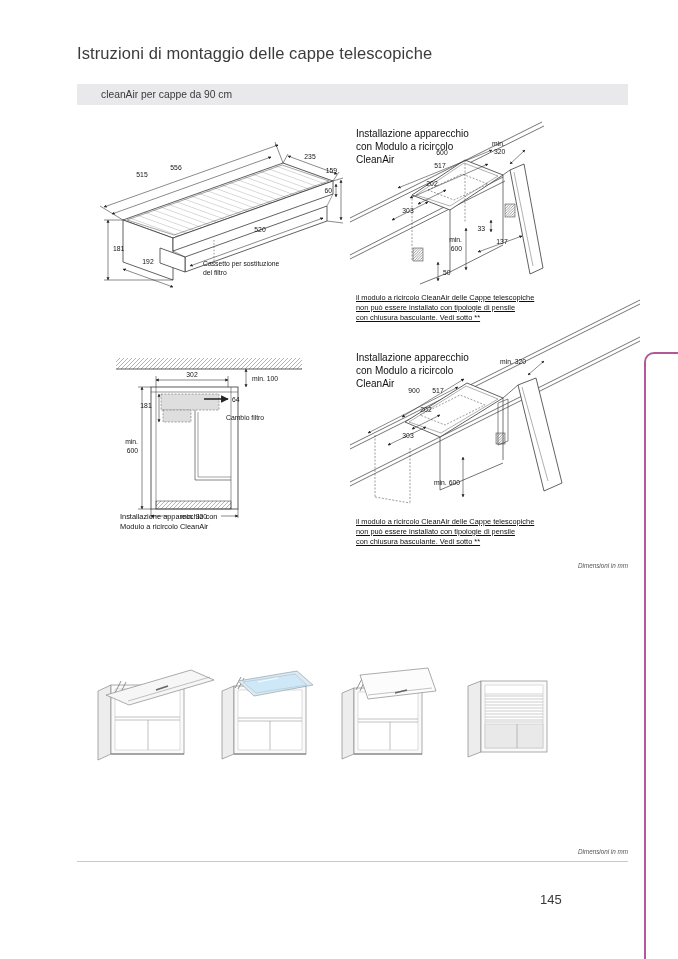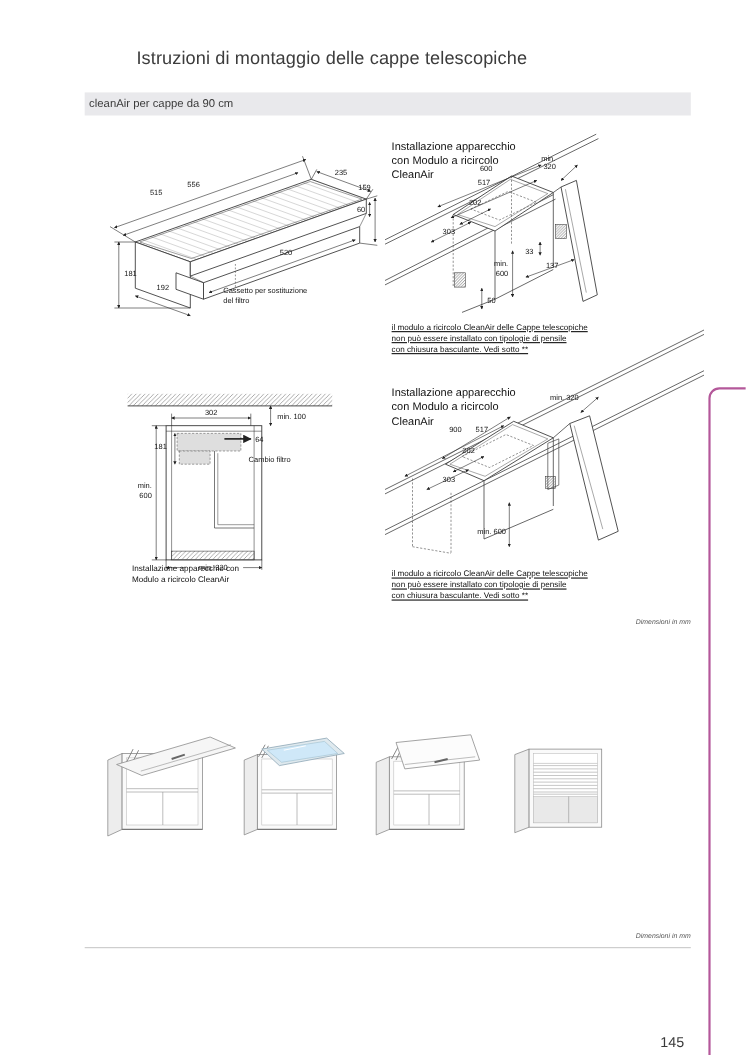--- a/index.html
+++ b/index.html
@@ -2,38 +2,38 @@
 <html><head>
 <meta charset="utf-8">
 <style>
   * { margin:0; padding:0; box-sizing:border-box; }
   html,body { background:#ffffff; }
   .page { position:relative; width:678px; height:959px; background:#fff; overflow:hidden;
           font-family:"Liberation Sans", sans-serif; color:#222; }
   .abs { position:absolute; }
   .title { font-size:16.5px; font-weight:400; color:#3c3c3c; letter-spacing:0.1px; }
   .bar { left:77px; width:551px; height:21px; line-height:21px; background:#e9e9ec;
-         padding-left:4px; font-size:10.3px; color:#3a3a3a; }
+         padding-left:24px; font-size:10.3px; color:#3a3a3a; }
   .h-install { font-size:10px; line-height:1.32; white-space:pre-line; color:#101010; }
   .note { font-size:7.4px; line-height:1.34; white-space:pre-line; color:#101010;text-decoration:underline; }
   .caption { font-size:7.4px; line-height:1.38; white-space:pre-line; color:#101010; }
   .dimnote { width:200px; text-align:right; font-size:6.3px; font-style:italic; color:#555; }
   .rule { left:77px; width:551px; height:1px; background:#c9c9c9; }
-  .pagenum { width:82px; text-align:right; font-size:13px; color:#3a3a3a;margin-top:48px; }
+  .pagenum { width:82px; font-size:13px; color:#3a3a3a; }
   .pinkbox { border:2px solid #b4589a; border-top-left-radius:10px; }
   svg { overflow:visible; display:block; }
   svg text { font-size:6.8px; fill:#151515; font-family:"Liberation Sans",sans-serif; }
   svg line, svg polyline, svg polygon, svg path, svg rect { stroke-linecap:butt; }
 </style>
 </head>
 <body>
 
 <div class="page">
 
-  <div class="abs title" style="left:77px; top:44px;margin-left:47px;">Istruzioni di montaggio delle cappe telescopiche</div>
+  <div class="abs title" style="left:77px; top:44px;">Istruzioni di montaggio delle cappe telescopiche</div>
 
   <div class="abs bar" style="top:84px;">
     <span>cleanAir per cappe da 90 cm</span>
   </div>
 
   <svg class="abs" style="left:90px; top:120px;" width="255" height="175" viewBox="0 0 255 175">
     <defs>
       <marker id="a1" viewBox="0 0 10 10" refX="9" refY="5" markerWidth="5.5" markerHeight="5.5" orient="auto-start-reverse">
         <path d="M0,0L10,5L0,10z" fill="#222"></path>
       </marker>

